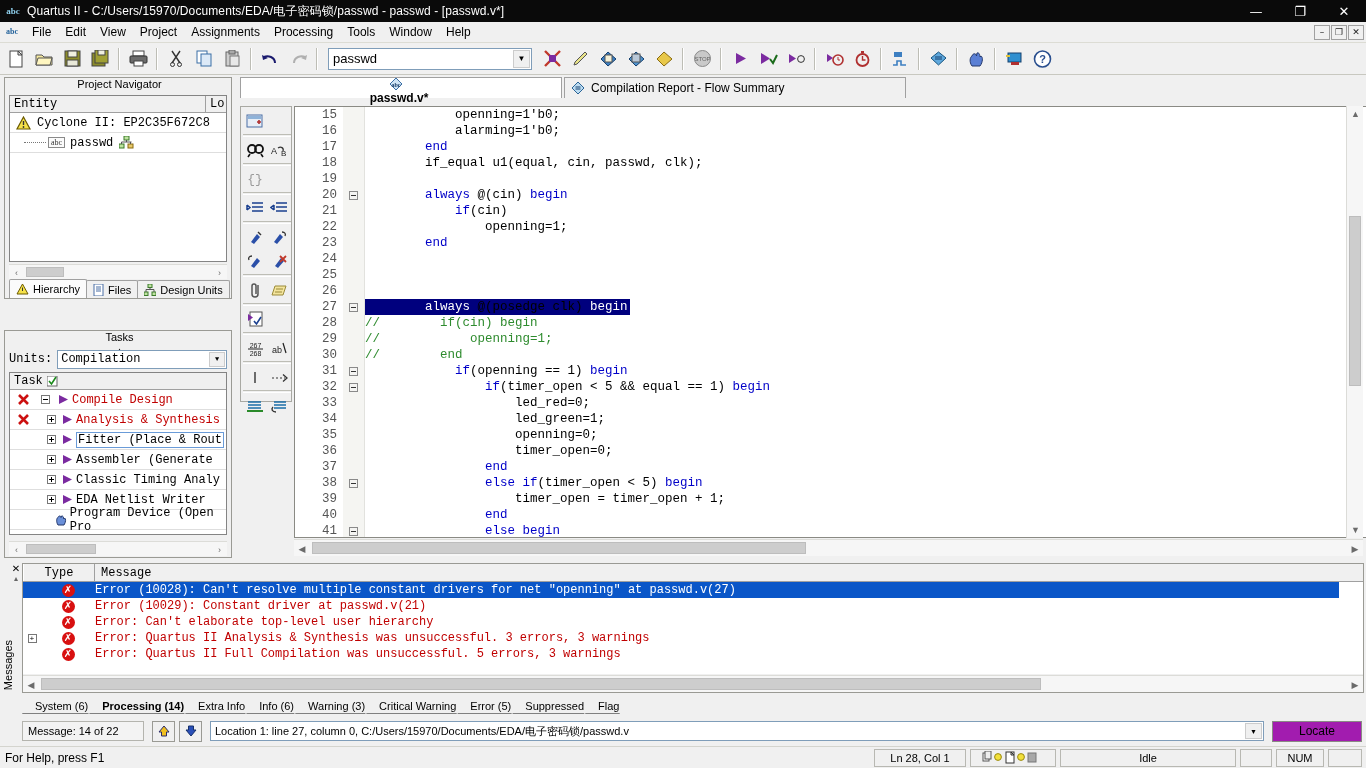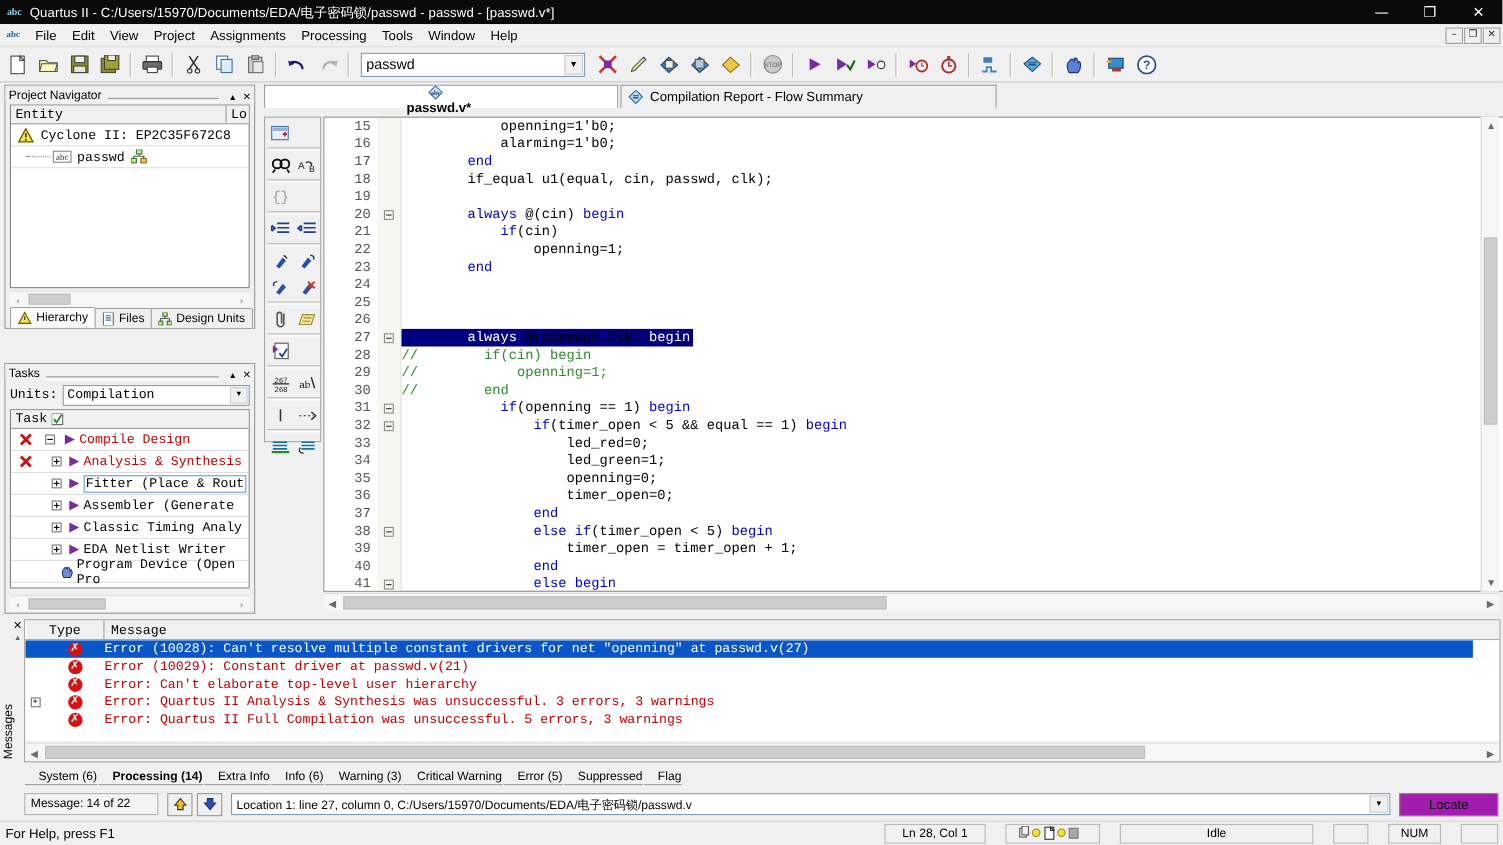--- a/index.html
+++ b/index.html
@@ -80,23 +80,24 @@
     position: absolute; right: 1px; top: 1px; width: 17px; height: 18px;
     background: #f0f0f0; border: 1px solid #ccc;
     display: flex; align-items: center; justify-content: center; font-size: 8px;
   }
 
   
   .panel {
     position: absolute; background: #f0f0f0; border: 1px solid #9a9a94;
   }
   .panel-title {
-    height: 15px; display: flex; align-items: flex-end;
+    height: 15px; display: flex; align-items: center;
     font-size: 11px; color: #000; padding-left: 3px; position: relative;
     background: #f0f0f0;
+    flex-direction: column;
   }
   .panel-title .ruleline {
     flex: 1; height: 4px; margin: 0 6px;
     border-top: 1px solid #9c9c96; border-bottom: 1px solid #ffffff;
   }
   .panel-title .pbtn { width: 13px; font-size: 9px; text-align: center; color: #000; cursor: default; }
 
   .grid-head {
     height: 17px; background: #f0f0f0; border: 1px solid #a0a0a0;
     border-top-color: #fff; border-left-color: #fff;
@@ -227,21 +228,21 @@
     display: flex; align-items: center; padding: 0 5px; font-size: 11px;
   }
   .sbtn {
     width: 23px; height: 21px; border: 1px solid #9a9a94; background: #f0f0f0;
     display: flex; align-items: center; justify-content: center;
   }
 
   .bottombar {
     position: absolute; left: 0; top: 746px; width: 1366px; height: 22px;
     background: #f0f0f0; border-top: 1px solid #d4d4ce;
-    display: flex; align-items: center; gap: 14px;
+    display: flex; align-items: center;
   }
   .bfield {
     height: 18px; border: 1px solid #b8b8b2; margin-left: 4px;
     display: flex; align-items: center; justify-content: center;
     font-size: 11px; color: #000; background: #f0f0f0;
   }
 
   .vlabel {
     position: absolute; writing-mode: vertical-rl; transform: rotate(180deg);
     font-size: 11px; color: #000;

